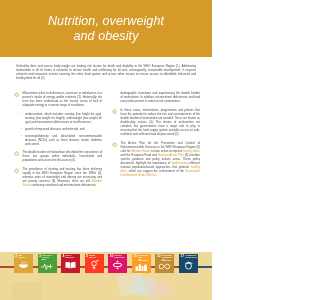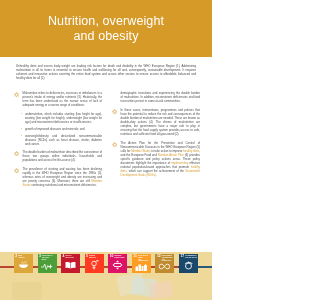--- a/index.html
+++ b/index.html
@@ -8,21 +8,21 @@
     background:#ffffff;
     font-family:"Liberation Sans", sans-serif;
     -webkit-font-smoothing:antialiased;
   }
   .page{position:relative;width:212px;height:300px;overflow:hidden;background:#fff;}
 
   
   .header{
     position:absolute;left:0;top:0;width:212px;height:57px;
     background:#d59a28;
-    display:flex;align-items:center;justify-content:center;
+    display:flex;align-items:center;justify-content:center;font-style:italic;
   }
   .header-title{
     color:#ffffff;
     font-size:12.5px;
     line-height:14.5px;
     font-weight:400;
     text-align:center;
     letter-spacing:.1px;
     padding:0 22px;
     white-space:pre-line;

